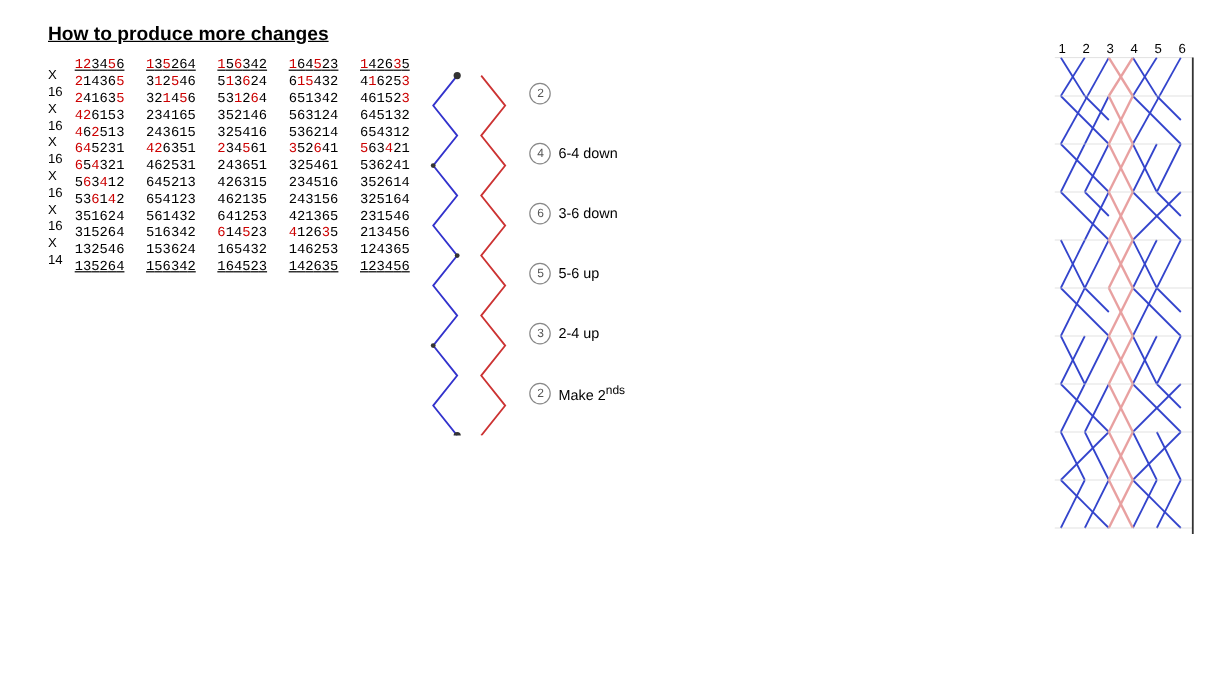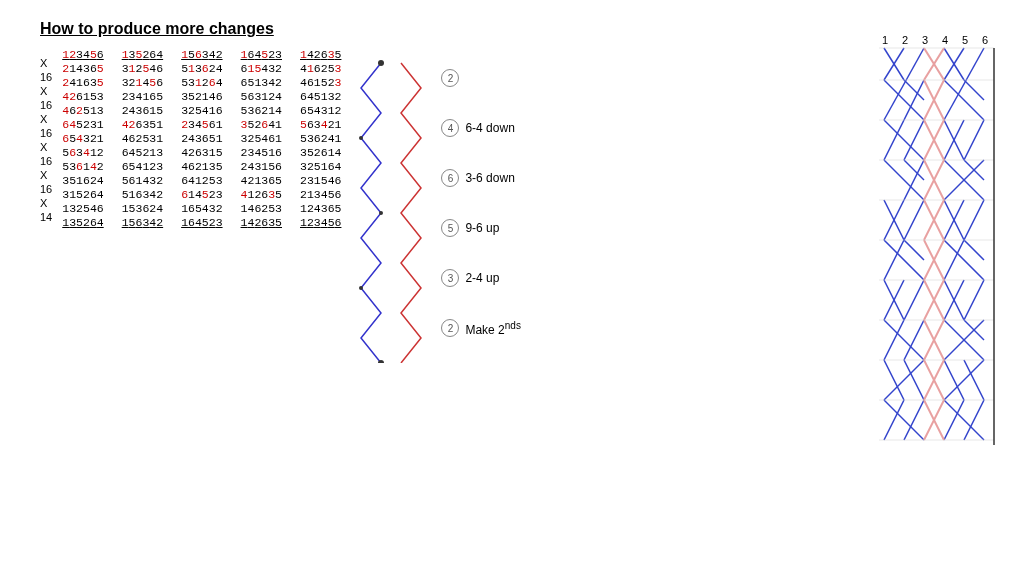--- a/index.html
+++ b/index.html
@@ -702,21 +702,21 @@
       <div class="right-label-item">
         <div class="circled">4</div>
         <span>6-4 down</span>
       </div>
       <div class="right-label-item">
         <div class="circled">6</div>
         <span>3-6 down</span>
       </div>
       <div class="right-label-item">
         <div class="circled">5</div>
-        <span>9-6 up</span>
+        <span>5-6 up</span>
       </div>
       <div class="right-label-item">
         <div class="circled">3</div>
         <span>2-4 up</span>
       </div>
       <div class="right-label-item">
         <div class="circled">2</div>
         <span>Make 2<sup>nds</sup></span>
       </div>
     </div>

